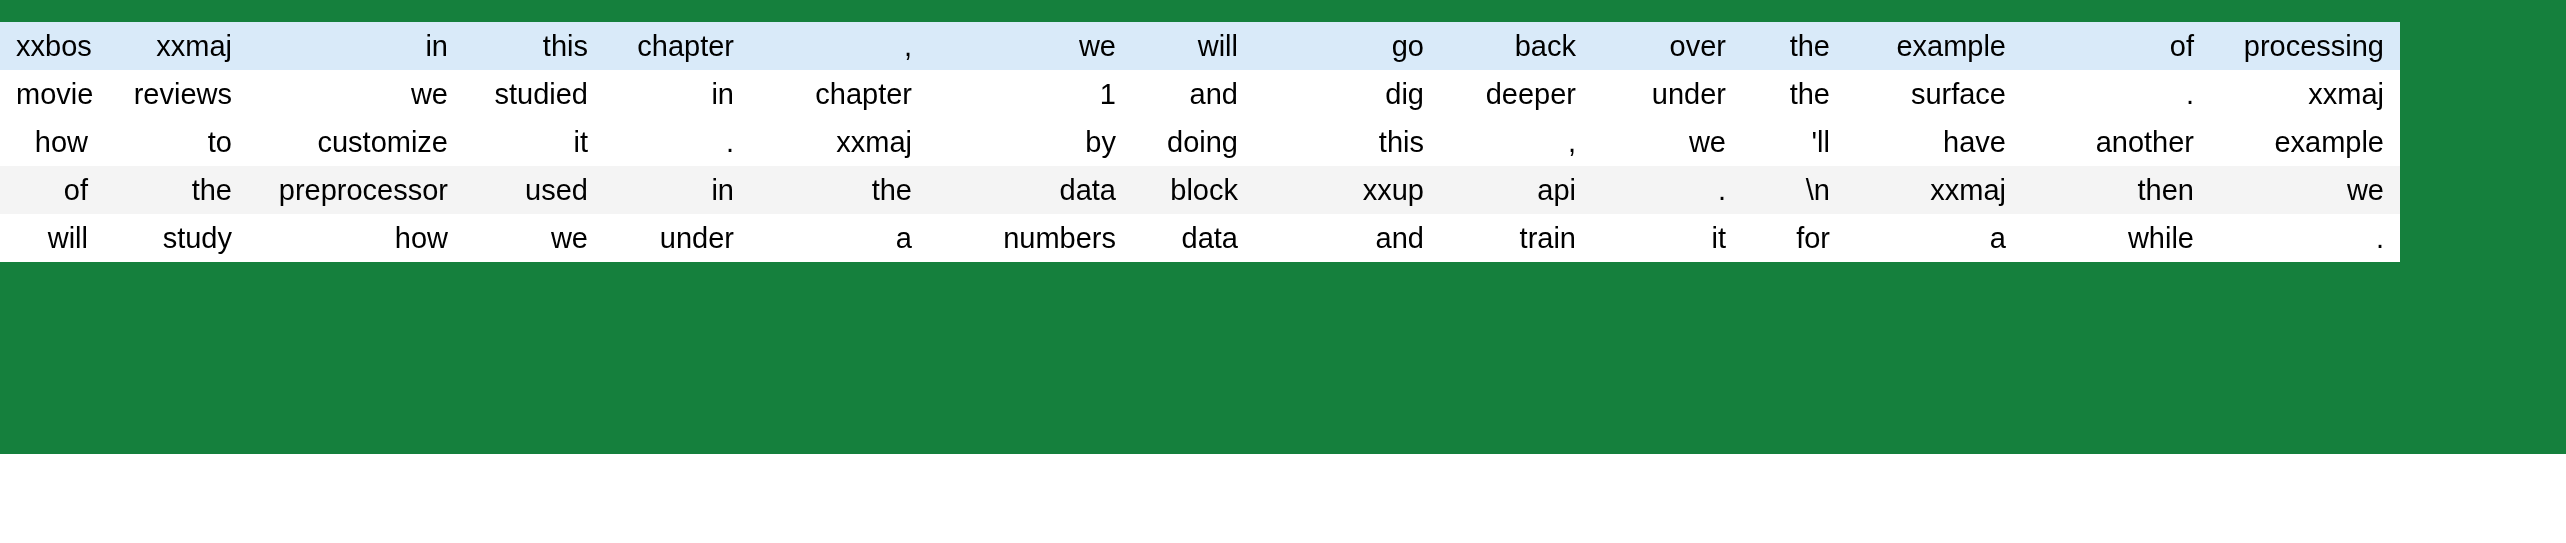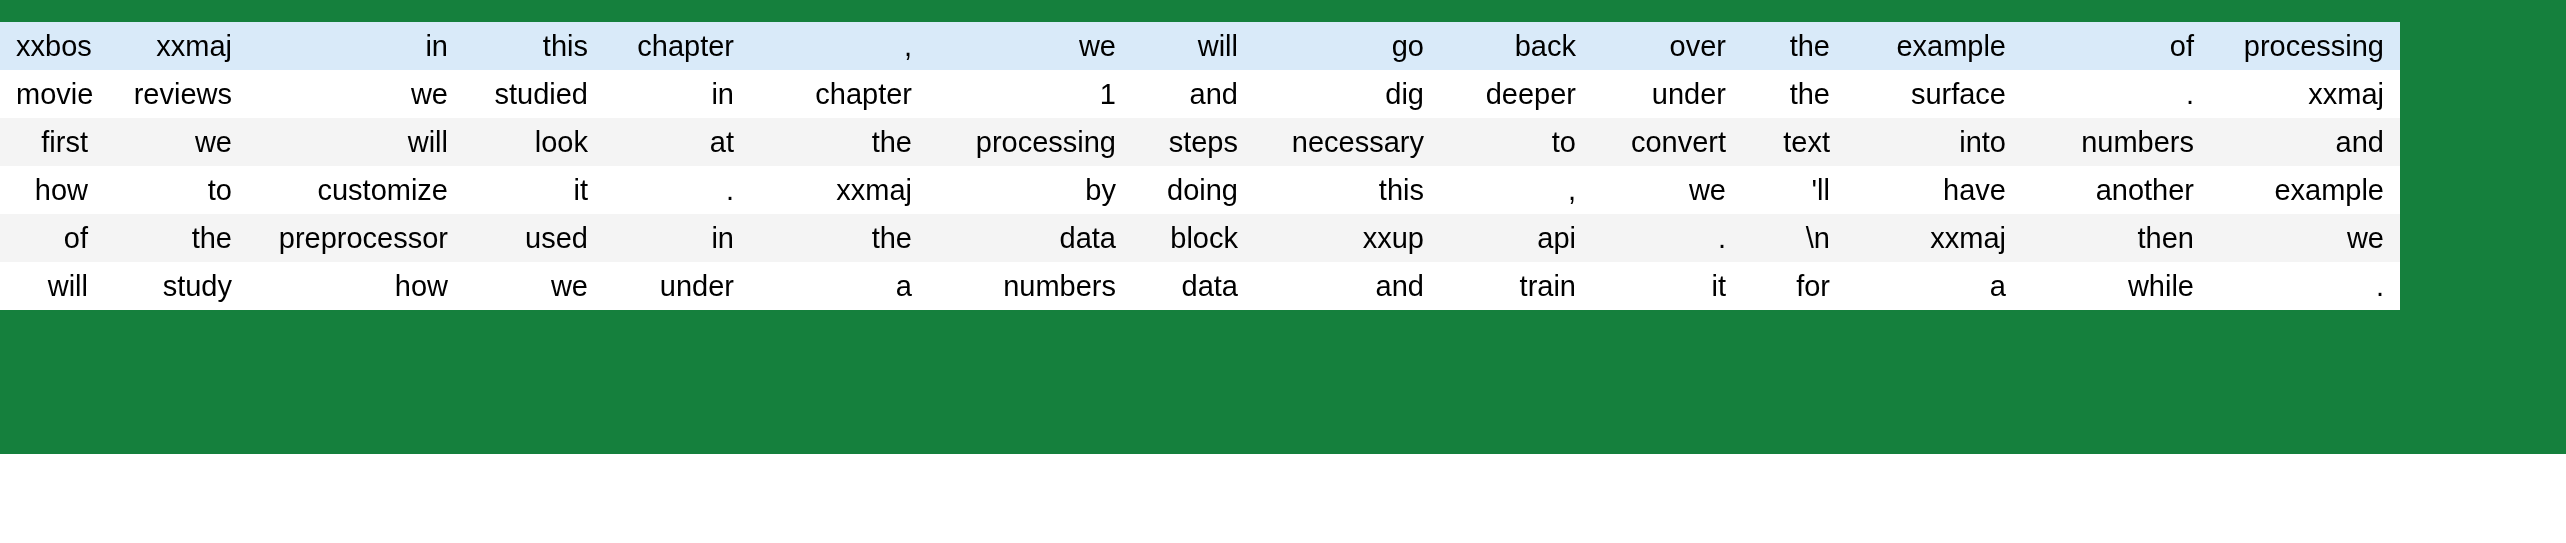--- a/index.html
+++ b/index.html
@@ -119,37 +119,20 @@
           <td>1</td>
           <td>and</td>
           <td>dig</td>
           <td>deeper</td>
           <td>under</td>
           <td>the</td>
           <td>surface</td>
           <td>.</td>
           <td>xxmaj</td>
         </tr>
-        <tr class="row-even">
-          <td>first</td>
-          <td>we</td>
-          <td>will</td>
-          <td>look</td>
-          <td>at</td>
-          <td>the</td>
-          <td>processing</td>
-          <td>steps</td>
-          <td>necessary</td>
-          <td>to</td>
-          <td>convert</td>
-          <td>text</td>
-          <td>into</td>
-          <td>numbers</td>
-          <td>and</td>
-        </tr>
         <tr class="row-odd">
           <td>how</td>
           <td>to</td>
           <td>customize</td>
           <td>it</td>
           <td>.</td>
           <td>xxmaj</td>
           <td>by</td>
           <td>doing</td>
           <td>this</td>

